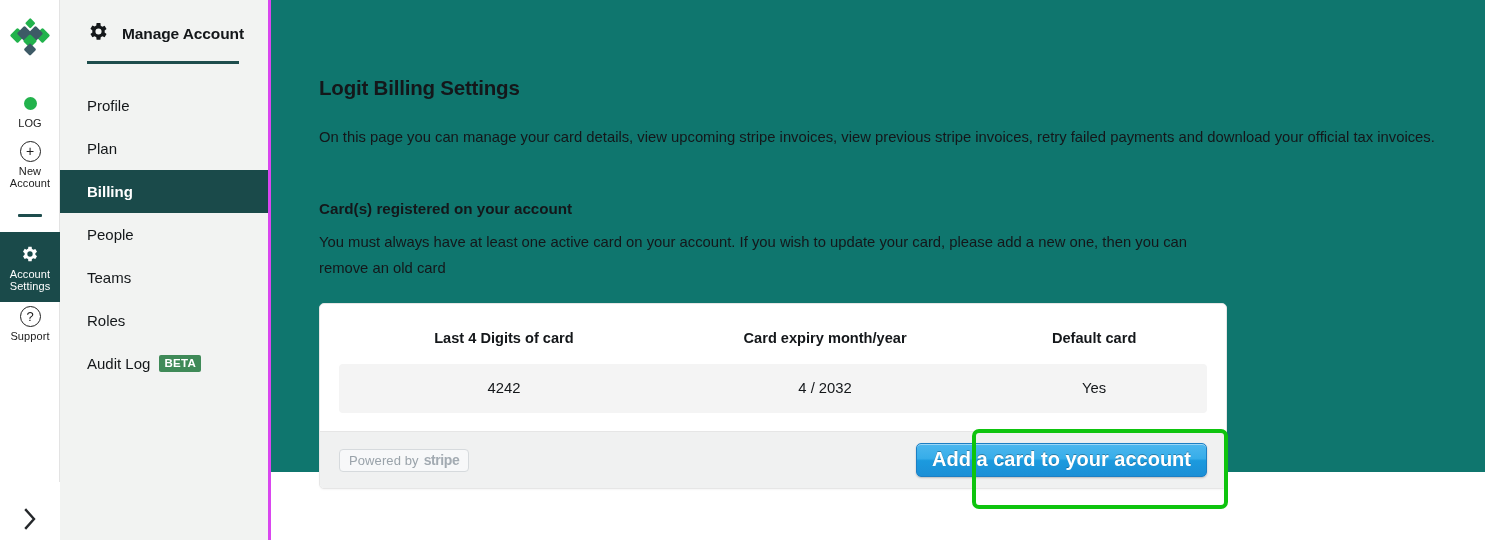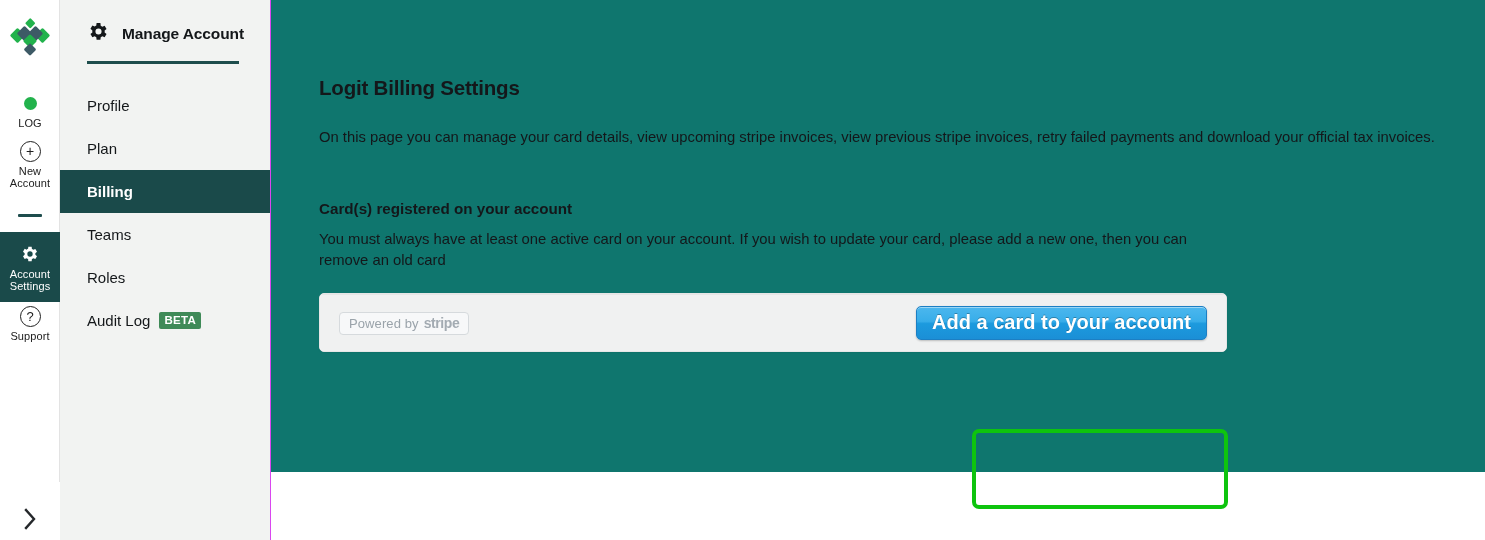--- a/index.html
+++ b/index.html
@@ -55,21 +55,21 @@
   .rail-sup  { top: 305px; }
   .rail-chev {
     position: absolute; left: 0; top: 502px; width: 60px; height: 34px;
     display: flex; align-items: center; justify-content: center;
   }
 
   
   .nav {
     width: 211px; flex: 0 0 211px; height: 540px;
     background: #f2f3f2;
-    border-right: 1px solid #d946ef;
+    border-right: 3px solid #d946ef;
     position: relative;
   }
   .nav-head {
     display: flex; align-items: center; gap: 12px;
     padding: 20px 0 0 27px;
   }
   .nav-head-title {
     font-size: 15.5px; font-weight: bold; color: #14171a; letter-spacing: -0.1px;
   }
   .nav-rule {
@@ -101,21 +101,21 @@
     letter-spacing: -0.2px; margin: 0;
   }
   .page-desc {
     margin: 26px 0 0 0; font-size: 14.8px; line-height: 22px; color: #14171a;
     max-width: 1140px;
   }
   .section-title {
     margin: 52px 0 0 0; font-size: 15.2px; font-weight: bold; color: #14171a;
   }
   .section-desc {
-    margin: 12px 0 0 0; font-size: 14.8px; line-height: 21px; color: #14171a;
+    margin: 12px 0 0 0; font-size: 14.8px; line-height: 26px; color: #14171a;
     max-width: 905px;
   }
 
   
   .card {
     margin-top: 22px; width: 908px;
     background: #ffffff;
     border: 1px solid #e6e6e6;
     border-radius: 5px;
     box-shadow: 0 1px 2px rgba(0,0,0,.04);
@@ -257,20 +257,23 @@
       <div class="nav-item">
         <span>Profile</span>
       </div>
       <div class="nav-item">
         <span>Plan</span>
       </div>
       <div class="nav-item active">
         <span>Billing</span>
       </div>
       <div class="nav-item">
+        <span>People</span>
+      </div>
+      <div class="nav-item">
         <span>Teams</span>
       </div>
       <div class="nav-item">
         <span>Roles</span>
       </div>
       <div class="nav-item">
         <span>Audit Log</span>
         <span class="beta-badge">BETA</span>
       </div>
     </div>
@@ -281,20 +284,38 @@
 
       <h1 class="page-title">Logit Billing Settings</h1>
 
       <p class="page-desc">On this page you can manage your card details, view upcoming stripe invoices, view previous stripe invoices, retry failed payments and download your official tax invoices.</p>
 
       <h2 class="section-title">Card(s) registered on your account</h2>
 
       <p class="section-desc">You must always have at least one active card on your account. If you wish to update your card, please add a new one, then you can remove an old card</p>
 
       <div class="card">
+        <div class="card-body">
+          <table class="cards">
+            <thead>
+              <tr>
+                <th class="col-a">Last 4 Digits of card</th>
+                <th class="col-b">Card expiry month/year</th>
+                <th class="col-c">Default card</th>
+              </tr>
+            </thead>
+            <tbody>
+              <tr class="data">
+                <td>4242</td>
+                <td>4 / 2032</td>
+                <td>Yes</td>
+              </tr>
+            </tbody>
+          </table>
+        </div>
 
         <div class="card-footer">
           <span class="stripe-badge">
             <span class="pb">Powered by</span>
             <span class="sw">stripe</span>
           </span>
           <button class="add-card-btn">Add a card to your account</button>
         </div>
       </div>
 

